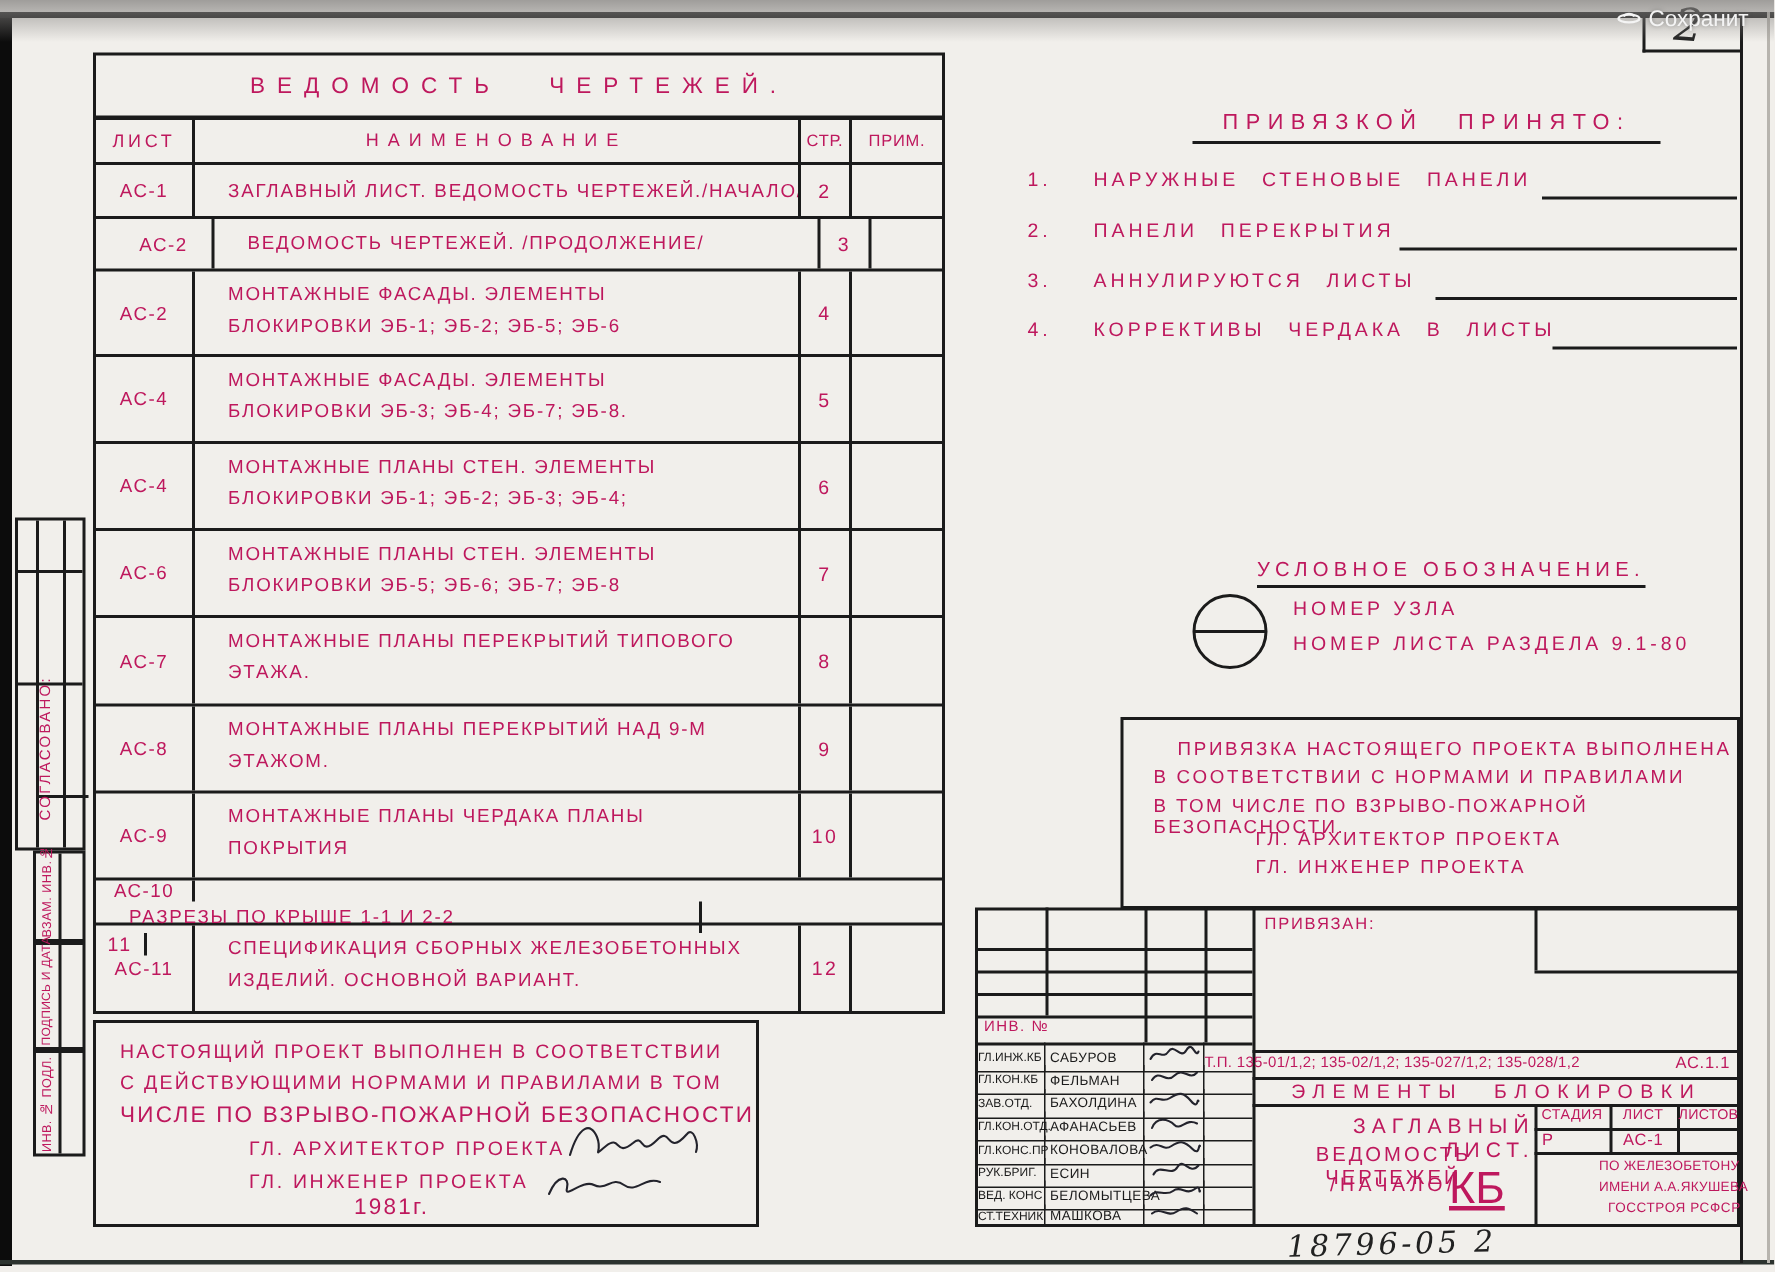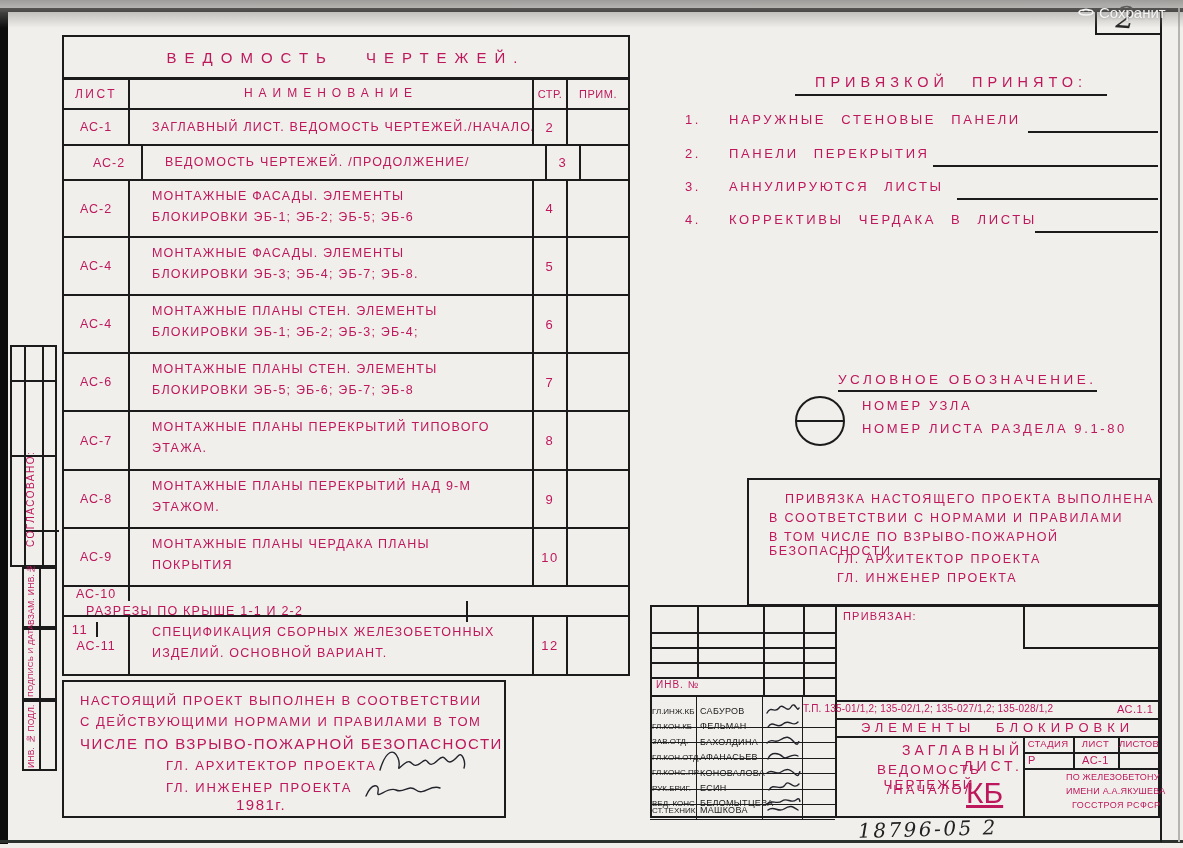--- a/index.html
+++ b/index.html
@@ -24,21 +24,21 @@
   .c-name{width:404px;border-right:2px solid #1b1b1b;flex:none;box-sizing:border-box;padding:5px 28px 0 22px;letter-spacing:1.2px;line-height:1.65;}
   .c-page{width:34px;border-right:2px solid #1b1b1b;display:flex;align-items:center;justify-content:center;flex:none;box-sizing:border-box;font-size:13px;}
   .c-note{flex:1;}
   .head-cell{display:flex;align-items:center;justify-content:center;letter-spacing:2.5px;}
   .one-line .c-name{white-space:nowrap;overflow:hidden;padding-top:0;display:flex;align-items:center;}
 
   
   .bl-item{position:absolute;height:22px;font-size:13px;letter-spacing:2.6px;word-spacing:9px;}
 
   
-  .sig-row{position:absolute;left:650px;width:185px;height:33px;border-bottom:1.6px solid #1b1b1b;display:flex;box-sizing:border-box;}
+  .sig-row{position:absolute;left:650px;width:185px;height:20px;border-bottom:1.6px solid #1b1b1b;display:flex;box-sizing:border-box;}
   .sig-row .r1{width:47px;border-right:1.6px solid #1b1b1b;box-sizing:border-box;font-size:8px;display:flex;align-items:center;padding-left:2px;letter-spacing:0;}
   .sig-row .r2{width:66px;border-right:1.6px solid #1b1b1b;box-sizing:border-box;font-size:9px;display:flex;align-items:center;padding-left:3px;letter-spacing:.3px;}
   .sig-row .r3{width:40px;border-right:1.6px solid #1b1b1b;box-sizing:border-box;display:flex;align-items:center;justify-content:center;}
   .sig-row .r4{flex:1;}
 
   .note-box{position:absolute;border:2.6px solid #1b1b1b;box-sizing:border-box;}
 </style>
 </head>
 <body>
 

